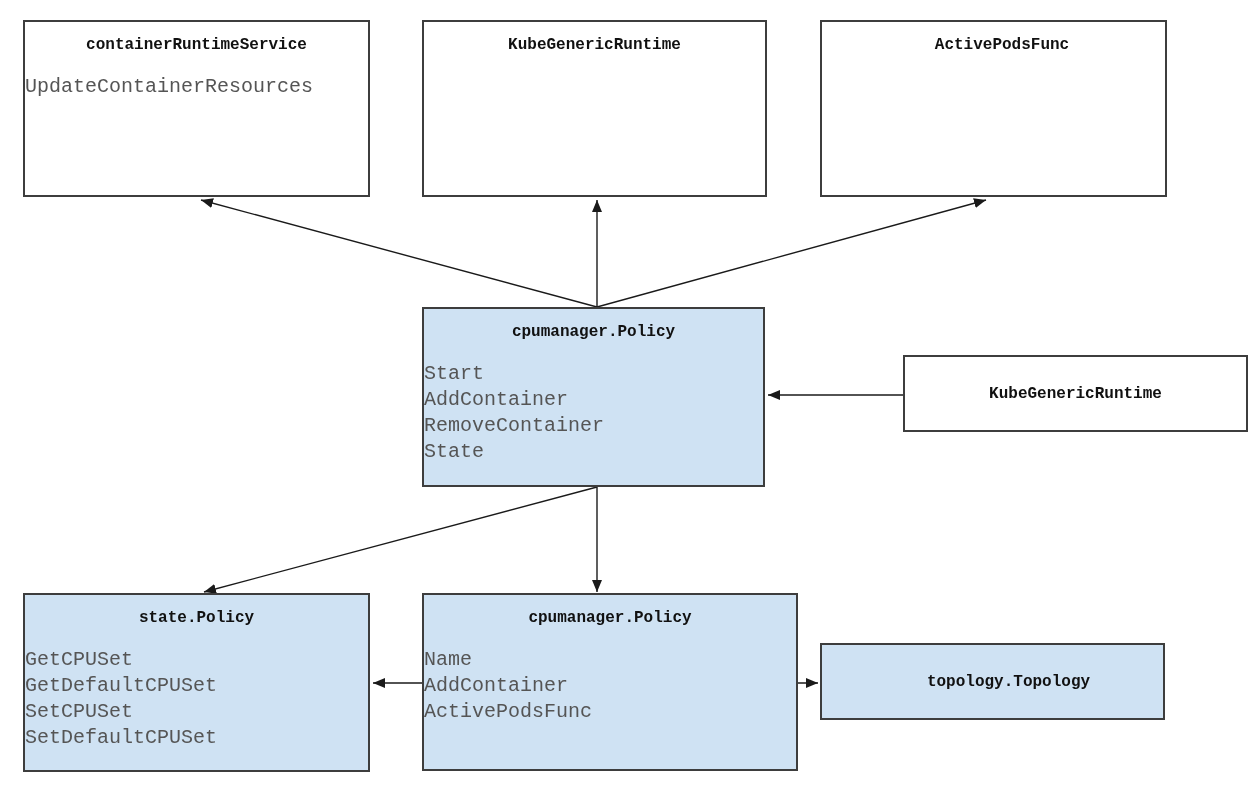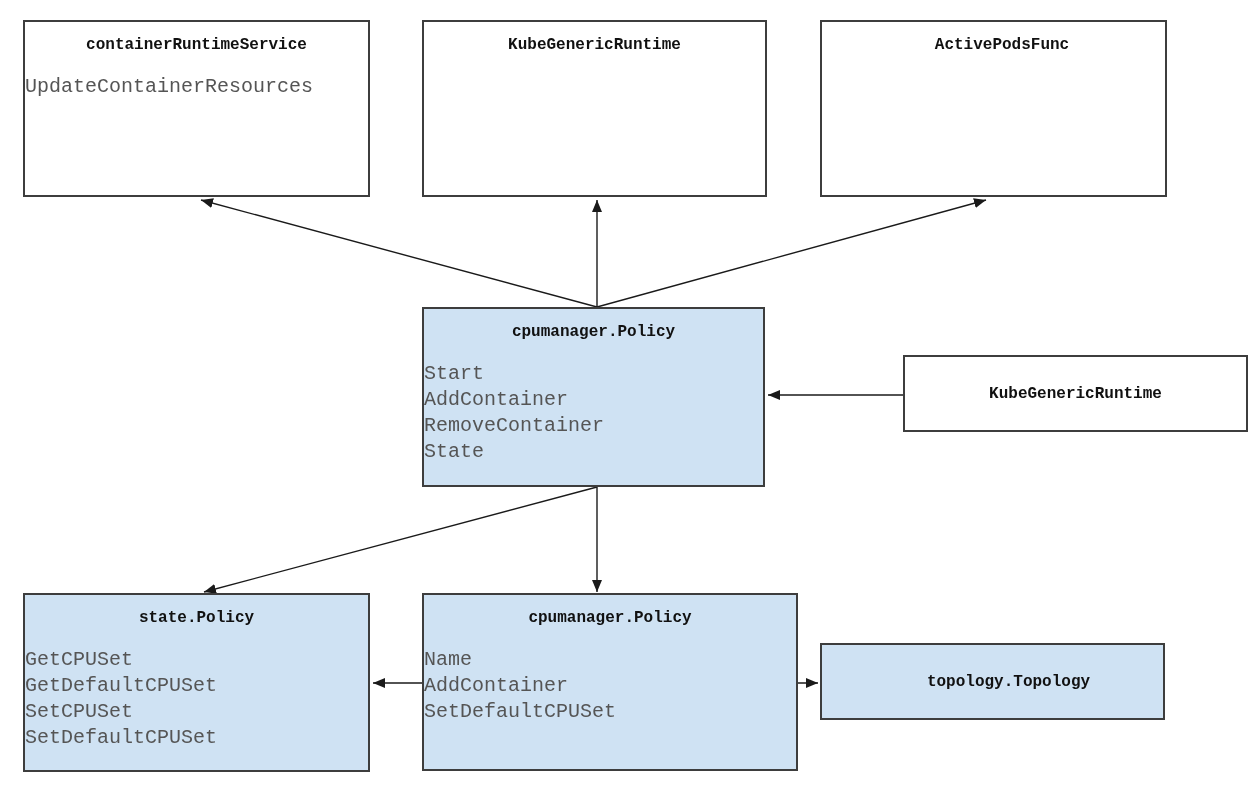--- a/index.html
+++ b/index.html
@@ -107,20 +107,20 @@
     <div class="methods">GetCPUSet
 GetDefaultCPUSet
 SetCPUSet
 SetDefaultCPUSet</div>
   </div>
 
   <div class="box highlight" style="left:422px; top:593px; width:376px; height:178px;">
     <div class="title">cpumanager.Policy</div>
     <div class="methods">Name
 AddContainer
-SetDefaultCPUSet</div>
+ActivePodsFunc</div>
   </div>
 
   <div class="box highlight centered" style="left:820px; top:643px; width:345px; height:77px;padding-left:32px;">
     <div class="title">topology.Topology</div>
   </div>
 
 </div>
 
 </body></html>

